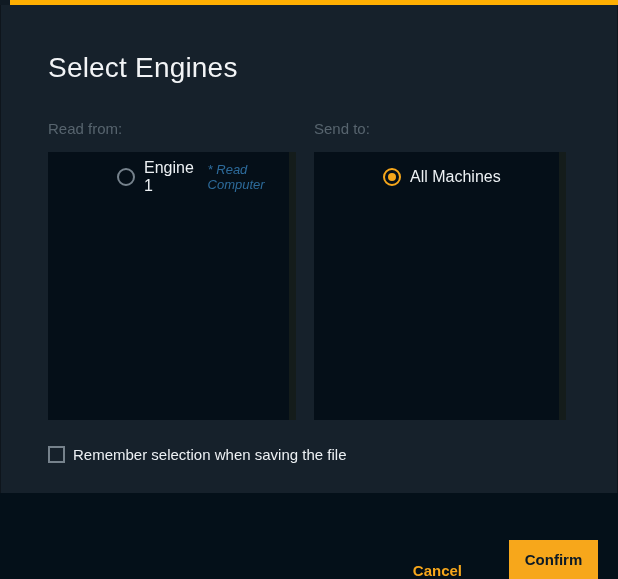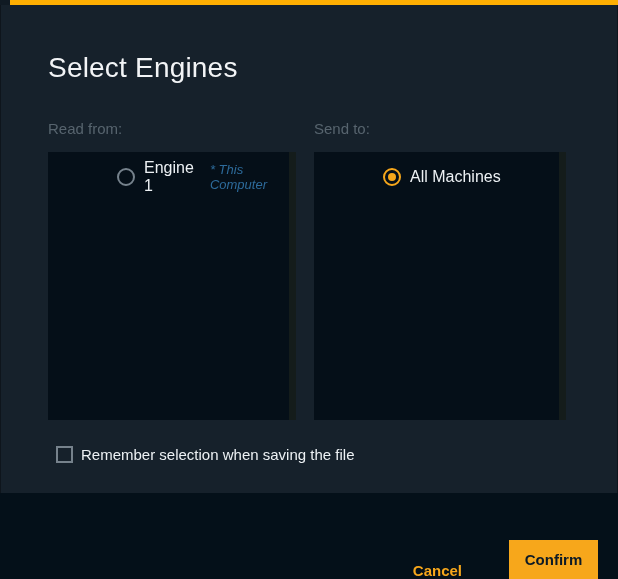--- a/index.html
+++ b/index.html
@@ -75,21 +75,21 @@
     background:var(--accent);
   }
   .opt-label{
     margin-left:9px;font-size:16px;color:var(--text);
   }
   .opt-note{
     margin-left:8px;font-size:13px;font-style:italic;
     color:var(--note-blue);
   }
   .remember-row{
-    position:absolute;left:56px;top:446px;
+    position:absolute;left:48px;top:446px;
     display:flex;align-items:center;
   }
   .checkbox{
     width:17px;height:17px;
     border:2px solid var(--ctl-border);
     background:transparent;flex:0 0 auto;
   }
   .remember-label{
     margin-left:8px;font-size:15px;color:var(--text);
   }
@@ -122,21 +122,21 @@
 
   <h1 class="title">Select Engines</h1>
 
   <div class="col-label read">Read from:</div>
   <div class="col-label send">Send to:</div>
 
   <div class="panel read">
     <div class="opt-row">
       <span class="radio"></span>
       <span class="opt-label">Engine 1</span>
-      <span class="opt-note">* This Computer</span>
+      <span class="opt-note">* Read Computer</span>
     </div>
     <div class="scroll-track"></div>
   </div>
 
   <div class="panel send">
     <div class="opt-row">
       <span class="radio selected"></span>
       <span class="opt-label">All Machines</span>
     </div>
     <div class="scroll-track"></div>

